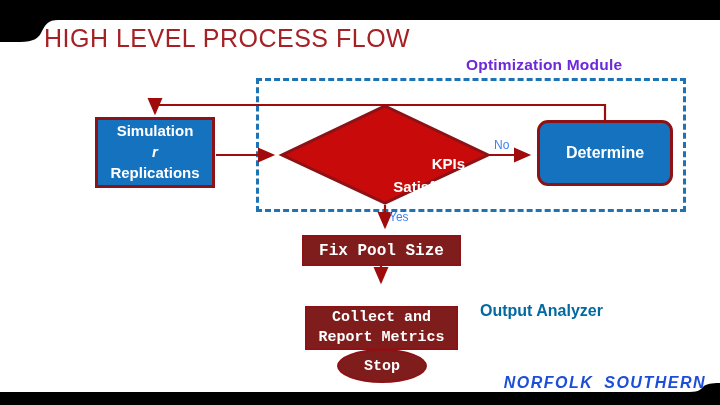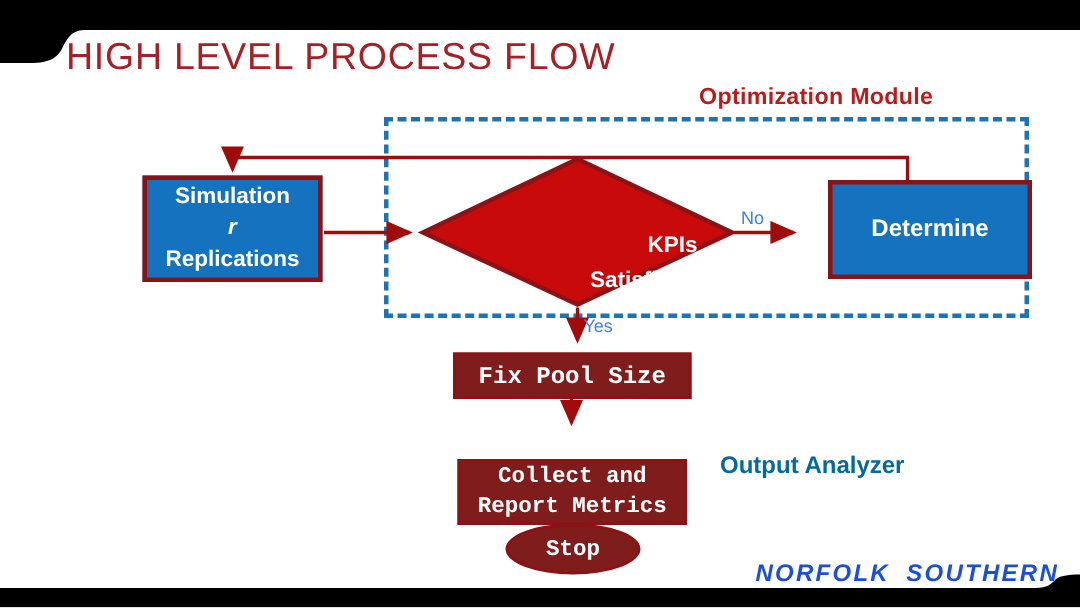--- a/index.html
+++ b/index.html
@@ -8,36 +8,36 @@
     overflow:hidden;font-family:"Liberation Sans","DejaVu Sans",sans-serif;
   }
   .abs{position:absolute;}
   svg.layer{position:absolute;left:0;top:0;}
 
   .title{
     left:44px;top:24px;font-size:25px;letter-spacing:.5px;
     color:#A62125;white-space:nowrap;
   }
   .module-label{
-    left:466px;top:56px;font-size:15.5px;font-weight:bold;color:#b91c1c;
+    left:466px;top:56px;font-size:15.5px;font-weight:bold;color:#6d28d9;
     letter-spacing:.2px;white-space:nowrap;
   }
   .dashed-box{
     left:256px;top:78px;width:430px;height:134px;box-sizing:border-box;
     border:3px dashed #1E73B5;
   }
   .node{
     box-sizing:border-box;display:flex;flex-direction:column;
     justify-content:center;align-items:center;text-align:center;
     color:#ffffff;font-weight:bold;
   }
   .blue-box{background:#1572BE;border:3px solid #8C1215;font-size:15px;line-height:1.38;}
   .red-box{background:#7f1d1d;border:2px solid #8C1215;font-family:Liberation Mono, monospace;}
   .sim-box{left:95px;top:117px;width:120px;height:71px;}
-  .det-box{left:552px;top:120px;width:136px;height:66px;font-size:16px;line-height:1.35;}
+  .det-box{left:537px;top:120px;width:136px;height:66px;font-size:16px;line-height:1.35;border-radius:11px;}
   .diamond-text{
     left:305px;top:131px;width:160px;text-align:right;color:#fff;
     font-weight:bold;font-size:15px;line-height:1.55;margin-top:21px;
   }
   .fix-box{left:302px;top:235px;width:159px;height:31px;font-size:16px;}
   .collect-box{left:305px;top:290px;width:153px;height:44px;font-size:15px;line-height:1.35;margin-top:16px;}
   .stop-node{left:337px;top:349px;width:90px;height:34px;border-radius:50%;font-size:15px;}
   .edge-label{font-size:12px;color:#3b82f6;white-space:nowrap;}
   .no-label{left:494px;top:138px;}
   .yes-label{left:389px;top:210px;}

